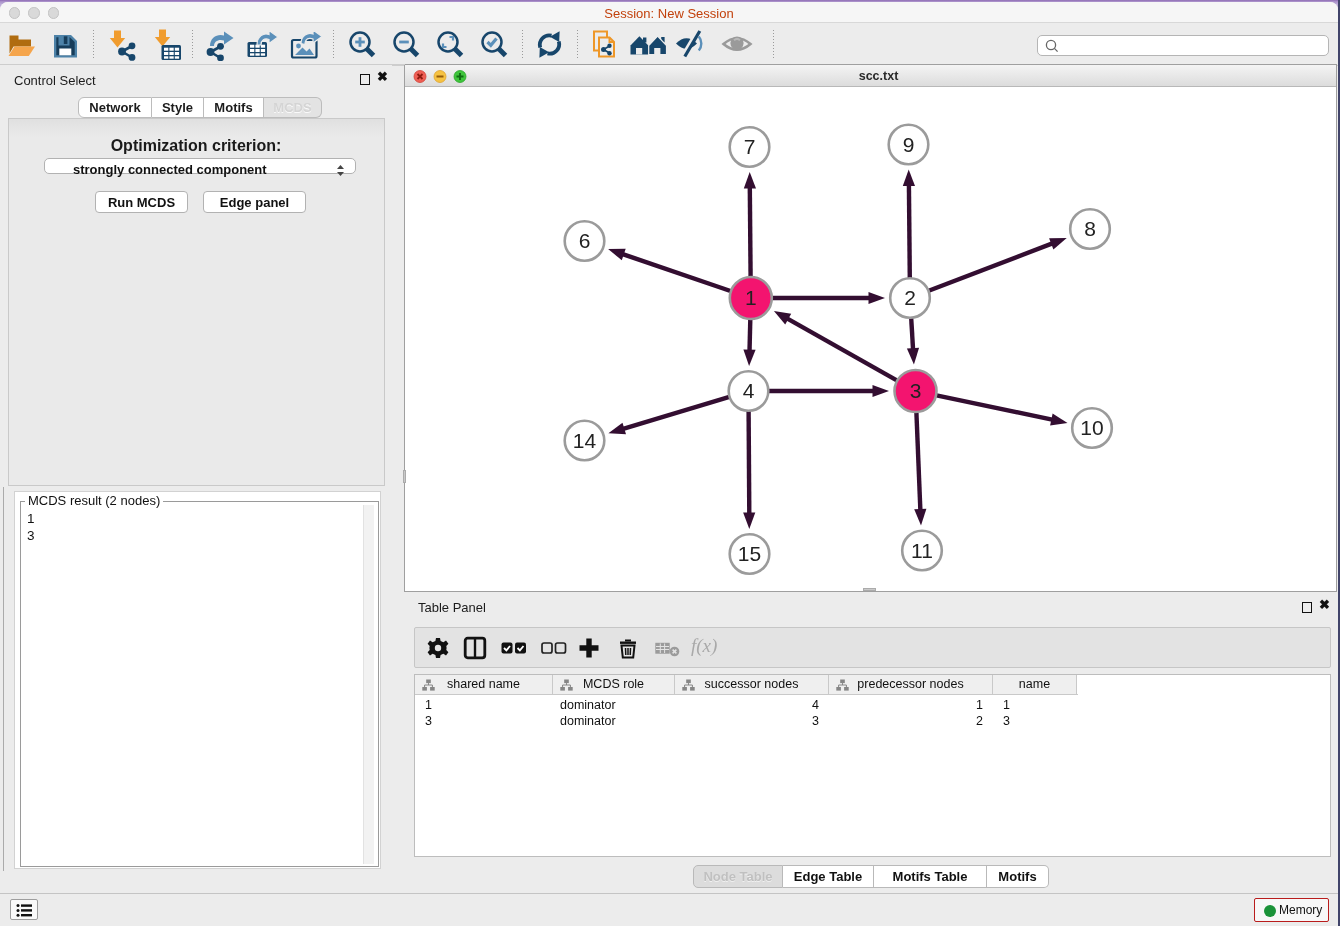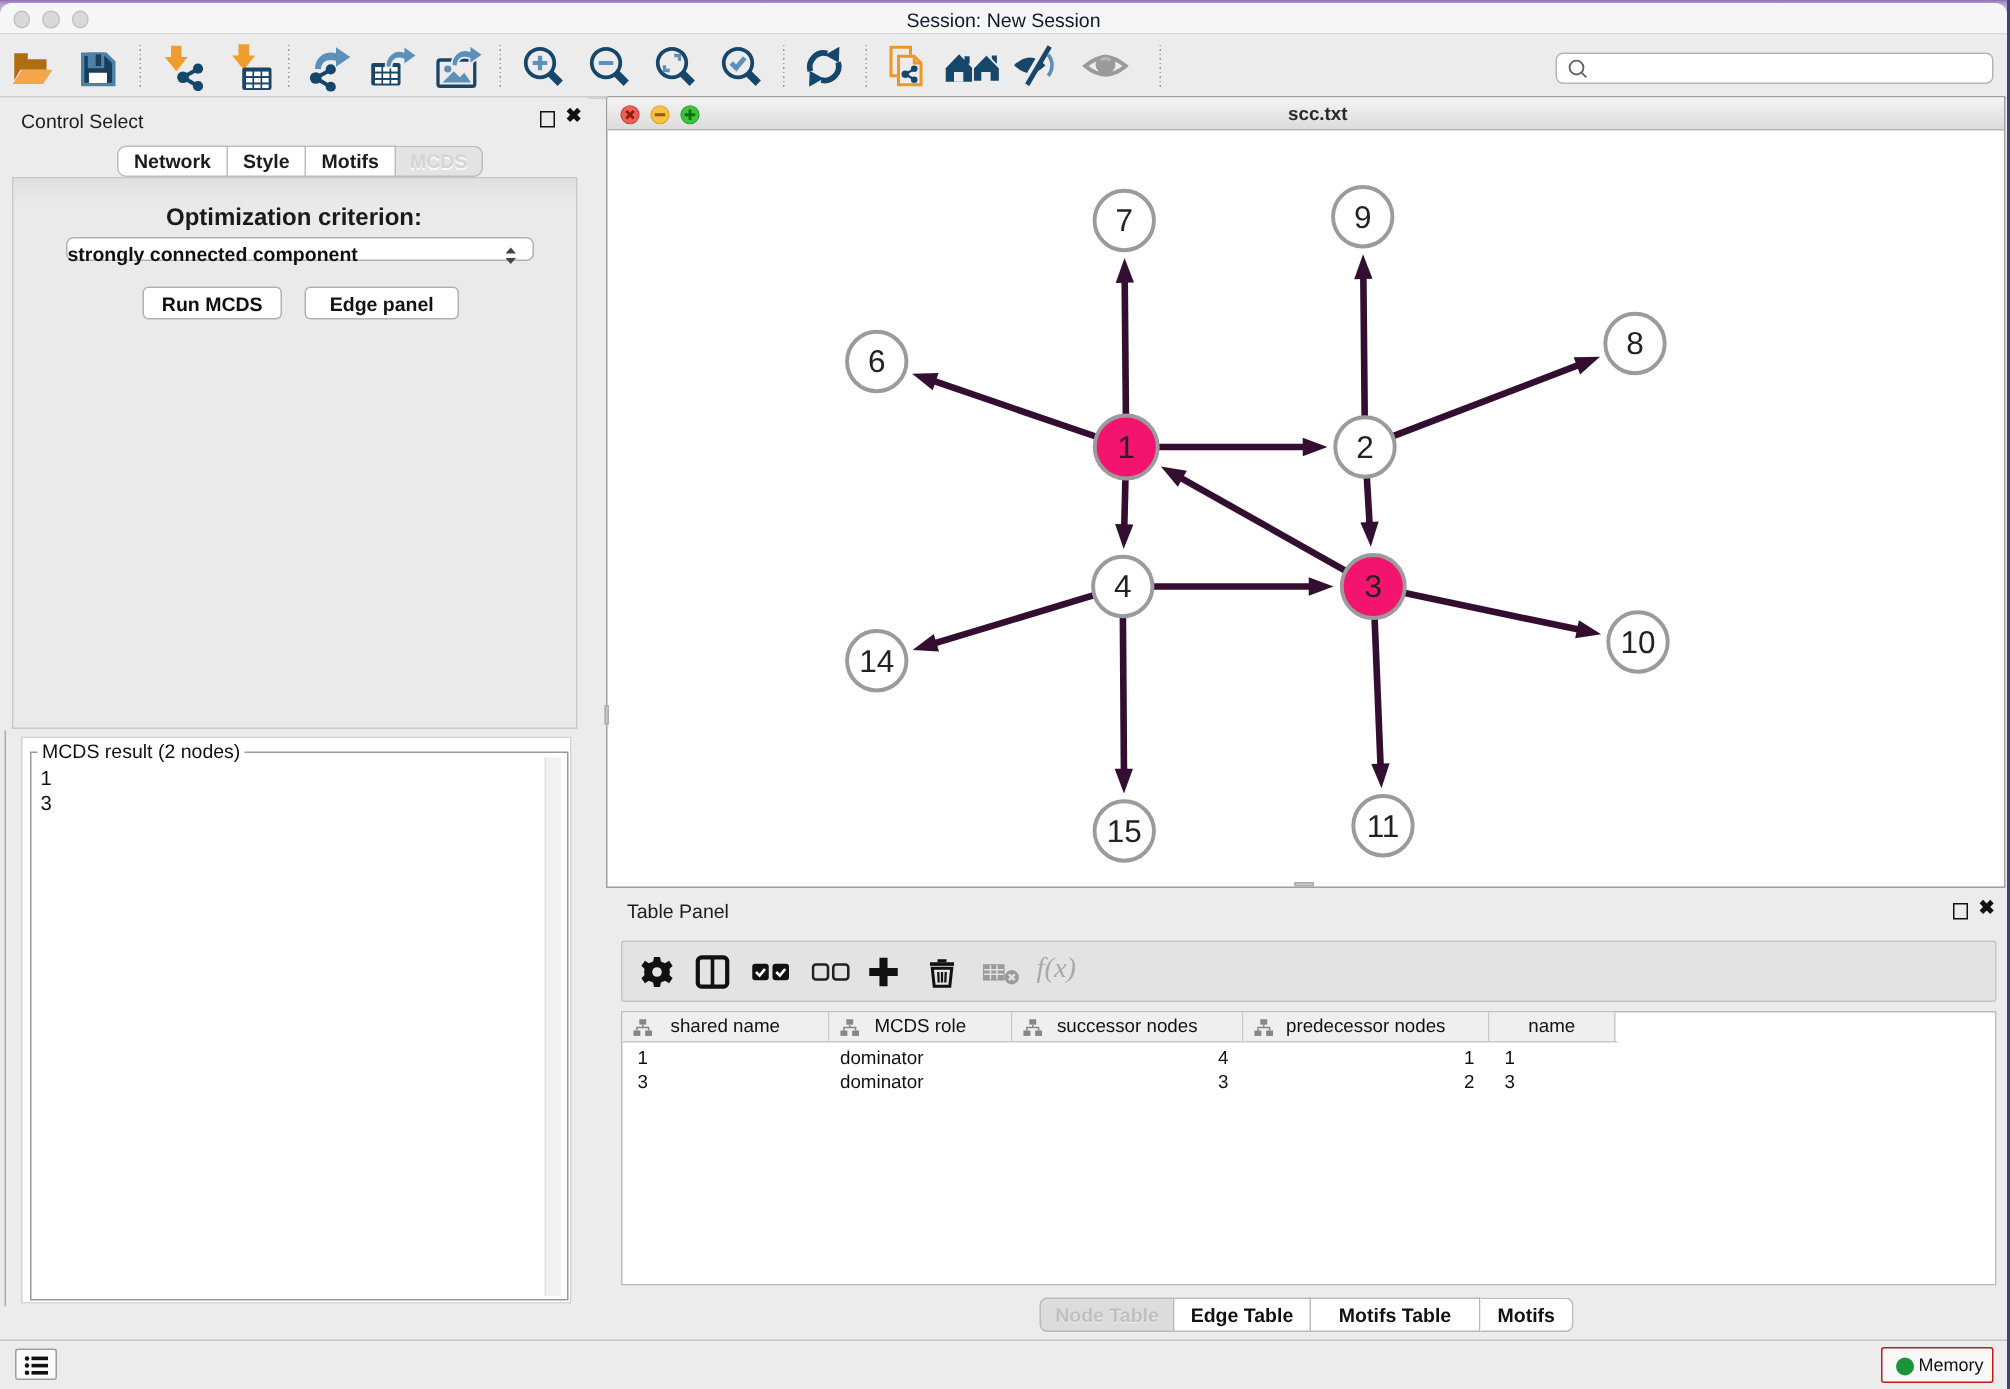--- a/index.html
+++ b/index.html
@@ -10,21 +10,21 @@
     background:linear-gradient(#8e6cb3 0px, #a98fc9 1.5px, #bcabd8 4px, #c8bade 10px); }
   #rightsliver { left:1338px; top:0; width:2px; height:926px; background:#41446a; }
   #mainwin { left:0; top:2px; width:1338px; height:924px; background:#ececec;
     border-radius:8px 8px 0 0; }
   
   #titlebar { left:0; top:0; width:1338px; height:21px; background:#f6f6f6;
     border-bottom:1px solid #d8d8d8; border-radius:8px 8px 0 0; }
   .tl { position:absolute; top:5px; width:11.5px; height:11.5px; border-radius:50%;
     background:#d9d9d9; border:1px solid #c3c3c3; }
   #titletext { left:0; top:0; width:1338px; height:22px; text-align:center;
-    font-size:13px; line-height:23px; color:#0f172a; }
+    font-size:13px; line-height:23px; color:#c2410c; }
   
   #toolbar { left:0; top:23px; width:1338px; height:41px; background:#ececec;
     border-bottom:1px solid #cdcdcd; }
   .sep { position:absolute; top:5px; height:30px; width:1px;
     background-image:repeating-linear-gradient(#9a9a9a 0 1px, transparent 1px 3px); }
   .ticon { position:absolute; top:3px; }
   #searchbox { position:absolute; left:1037px; top:10px; width:292px; height:21px;
     background:#fff; border:1px solid #b5b5b5; border-radius:5px; }
   
   #cp { left:0; top:64px; width:392px; height:829px; background:#ececec; }
@@ -36,21 +36,21 @@
     background:#fff; border:1px solid #bcbcbc; border-left:none; text-align:center; }
   .tab.first { border-left:1px solid #bcbcbc; border-radius:6px 0 0 6px; }
   .tab.sel { background:#e3e3e3; color:#d4d4d4; text-shadow:0 1px 0 #fafafa; border-radius:0 6px 6px 0; }
   #tabpanel { position:absolute; left:8px; top:54px; width:377px; height:368px;
     background:#eaeaea; border:1px solid #c9c9c9;
     background:linear-gradient(#e0e0e0 0%, #eaeaea 18px, #eaeaea 100%); }
   #optlabel { position:absolute; left:0; top:73px; width:100%; text-align:center;
     font-size:16px; font-weight:bold; color:#1a1a1a; }
   #dropdown { position:absolute; left:44px; top:94px; width:312px; height:16px;
     background:#fff; border:1px solid #b2b2b2; border-radius:5px;
-    font-size:13px; font-weight:bold; line-height:22px; padding-left:0; color:#111; }
+    font-size:13px; font-weight:bold; line-height:22px; padding-left:28px; color:#111; }
   .btn { position:absolute; height:22px; background:#fff; border:1px solid #b2b2b2;
     border-radius:4px; font-size:13px; font-weight:bold; text-align:center; line-height:21px; color:#111; }
   #results { position:absolute; left:14px; top:427px; width:367px; height:378px;
     background:#fff; border:1px solid #d2d2d2; }
   #fieldset { position:absolute; left:5px; top:9px; width:359px; height:366px;
     border:1px solid #9a9a9a; }
   #legend { position:absolute; left:4px; top:-9px; background:#fff; padding:0 3px;
     font-size:13px; color:#111; }
   #resultlines { position:absolute; left:6px; top:9px; font-size:13.5px; color:#111; line-height:16.5px; }
   #res-scroll { position:absolute; right:4px; top:3px; width:11px; height:359px;

